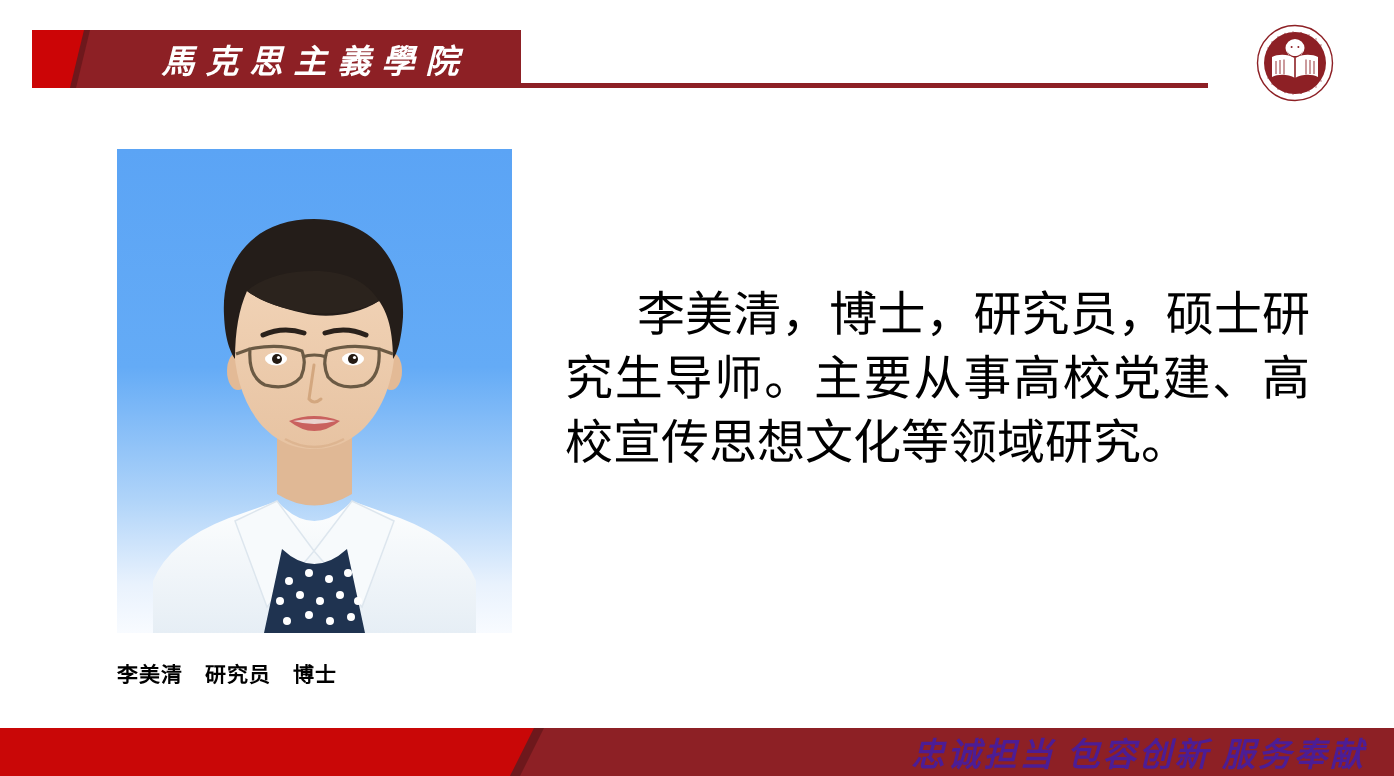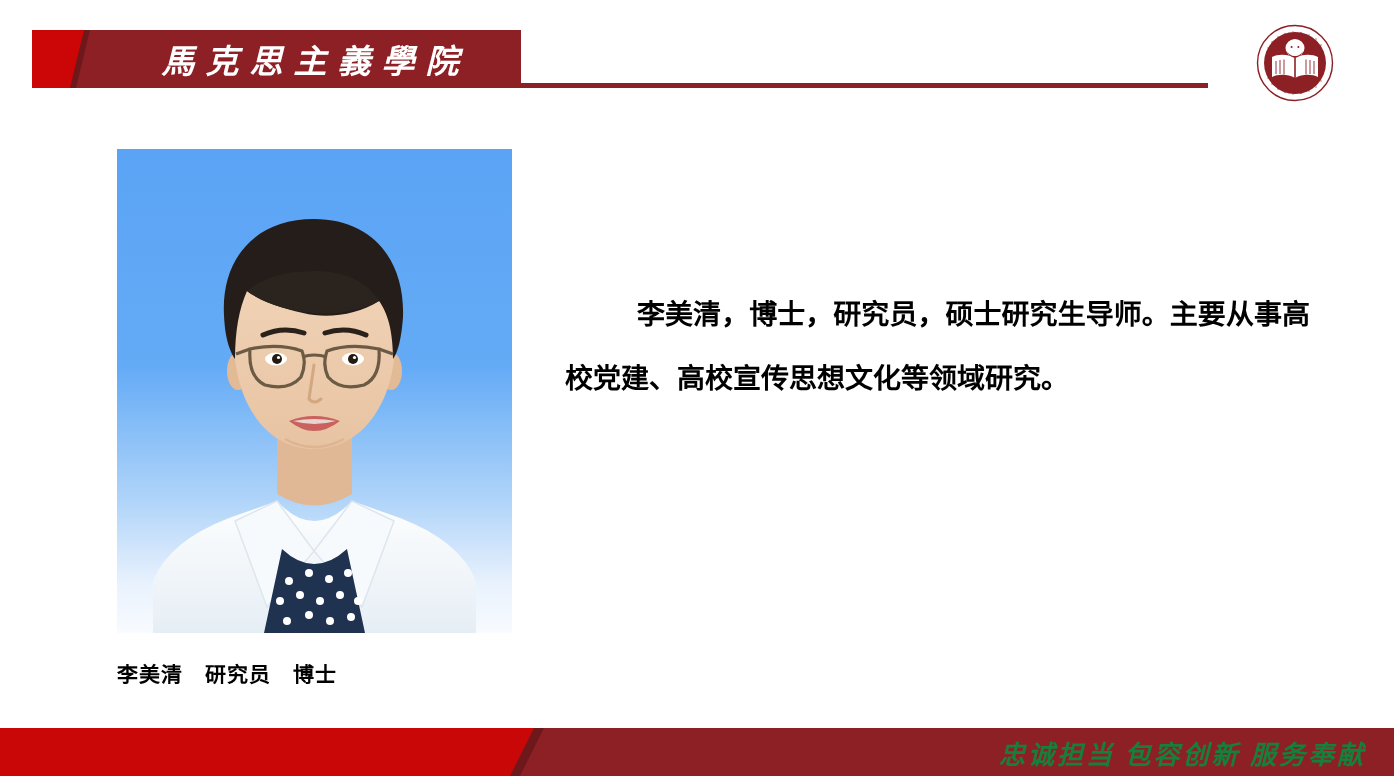--- a/index.html
+++ b/index.html
@@ -116,22 +116,22 @@
     letter-spacing: 1px;
     white-space: pre;
   }
 
   
   .bio {
     position: absolute;
     left: 565px;
     top: 283px;
     width: 745px;
-    font-size: 28px;
-    font-weight: bold;
+    font-size: 48px;
+    font-weight: normal;
     line-height: 64px;
     color: #000000;
     text-indent: 72px;
     letter-spacing: 0px;
     text-align: justify;
   }
 
   
   .footer {
     position: absolute;
@@ -168,23 +168,23 @@
     -webkit-clip-path: polygon(24px 0, 34px 0, 10px 100%, 0 100%);
     clip-path: polygon(24px 0, 34px 0, 10px 100%, 0 100%);
   }
   .footer-slogan {
     position: absolute;
     right: 28px;
     top: 0;
     height: 48px;
     display: flex;
     align-items: center;
-    color: #15803d;
+    color: #4c1d95;
     font-family: "Liberation Serif", "DejaVu Serif", serif;
-    font-size: 26px;
+    font-size: 33px;
     font-weight: bold;
     font-style: italic;
     letter-spacing: 3px;
     white-space: nowrap;
   }
 </style>
 </head>
 <body>
 
 <div class="slide">

